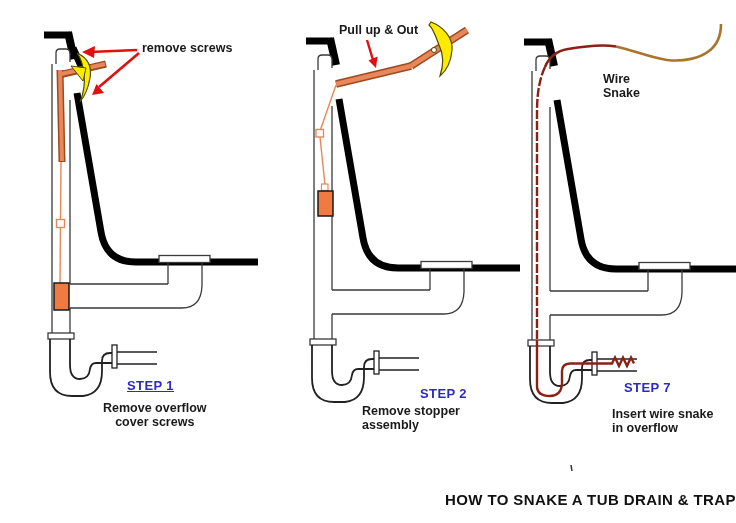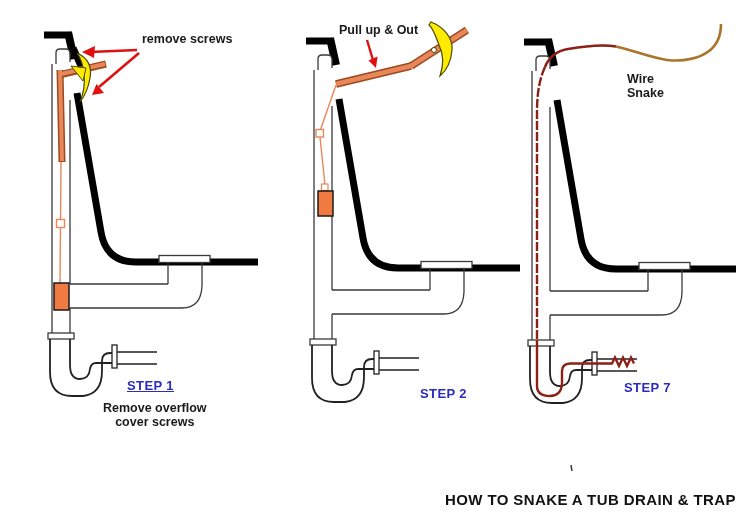--- a/index.html
+++ b/index.html
@@ -104,28 +104,32 @@
     <path d="M545,67 C549,57 556,51 568,49 C585,46 605,44.5 616,46.5" fill="none" stroke-width="2.6" stroke="#8B2015"></path>
     <path d="M616,46.5 C632,50 652,58 667,60 C684,62 700,58 709,51 C717,45 721,36 721,24" fill="none" stroke-width="2.6" stroke="#A9742C"></path>
 
     <path d="M545,67 C539,80 537,95 537,112 V340" fill="none" stroke-width="2.4" stroke-dasharray="9 2" stroke="#8B2015"></path>
 
     <path d="M537,340 V386 Q537,396 550,396 Q561,396 562,384 V371 Q562,364 570,363.5 H612 L615,357.5 L619,366 L623,357.5 L627,366 L631,357.5 L634,363.5" fill="none" stroke-width="2.4" stroke="#8B2015"></path>
     <line x1="571" y1="465" x2="572" y2="471" stroke="#333" stroke-width="1.5"></line>
   </g>
 </svg>
 
-<div class="label annotation" style="left:142px;top:32px;">remove screws</div>
+<div class="label annotation" style="left:142px;top:41px;">remove screws</div>
 <div class="label annotation" style="left:339px;top:23px;">Pull up &amp; Out</div>
-<div class="label annotation" style="left:627px;top:72px;">Wire
+<div class="label annotation" style="left:603px;top:72px;">Wire
 Snake</div>
 
 <div class="label step-label" style="left:127px;top:379px;text-decoration:underline;">STEP 1</div>
 <div class="label caption" style="left:103px;top:401px;text-align:center;">Remove overflow
 cover screws</div>
 
 <div class="label step-label" style="left:376px;top:387px;margin-left:44px;">STEP 2</div>
+<div class="label caption" style="left:362px;top:404px;">Remove stopper
+assembly</div>
 
 <div class="label step-label" style="left:624px;top:381px;">STEP 7</div>
+<div class="label caption" style="left:612px;top:407px;">Insert wire snake
+in overflow</div>
 
 <div class="title">HOW TO SNAKE A TUB DRAIN &amp; TRAP</div>
 
 </div>
 
 </body></html>

